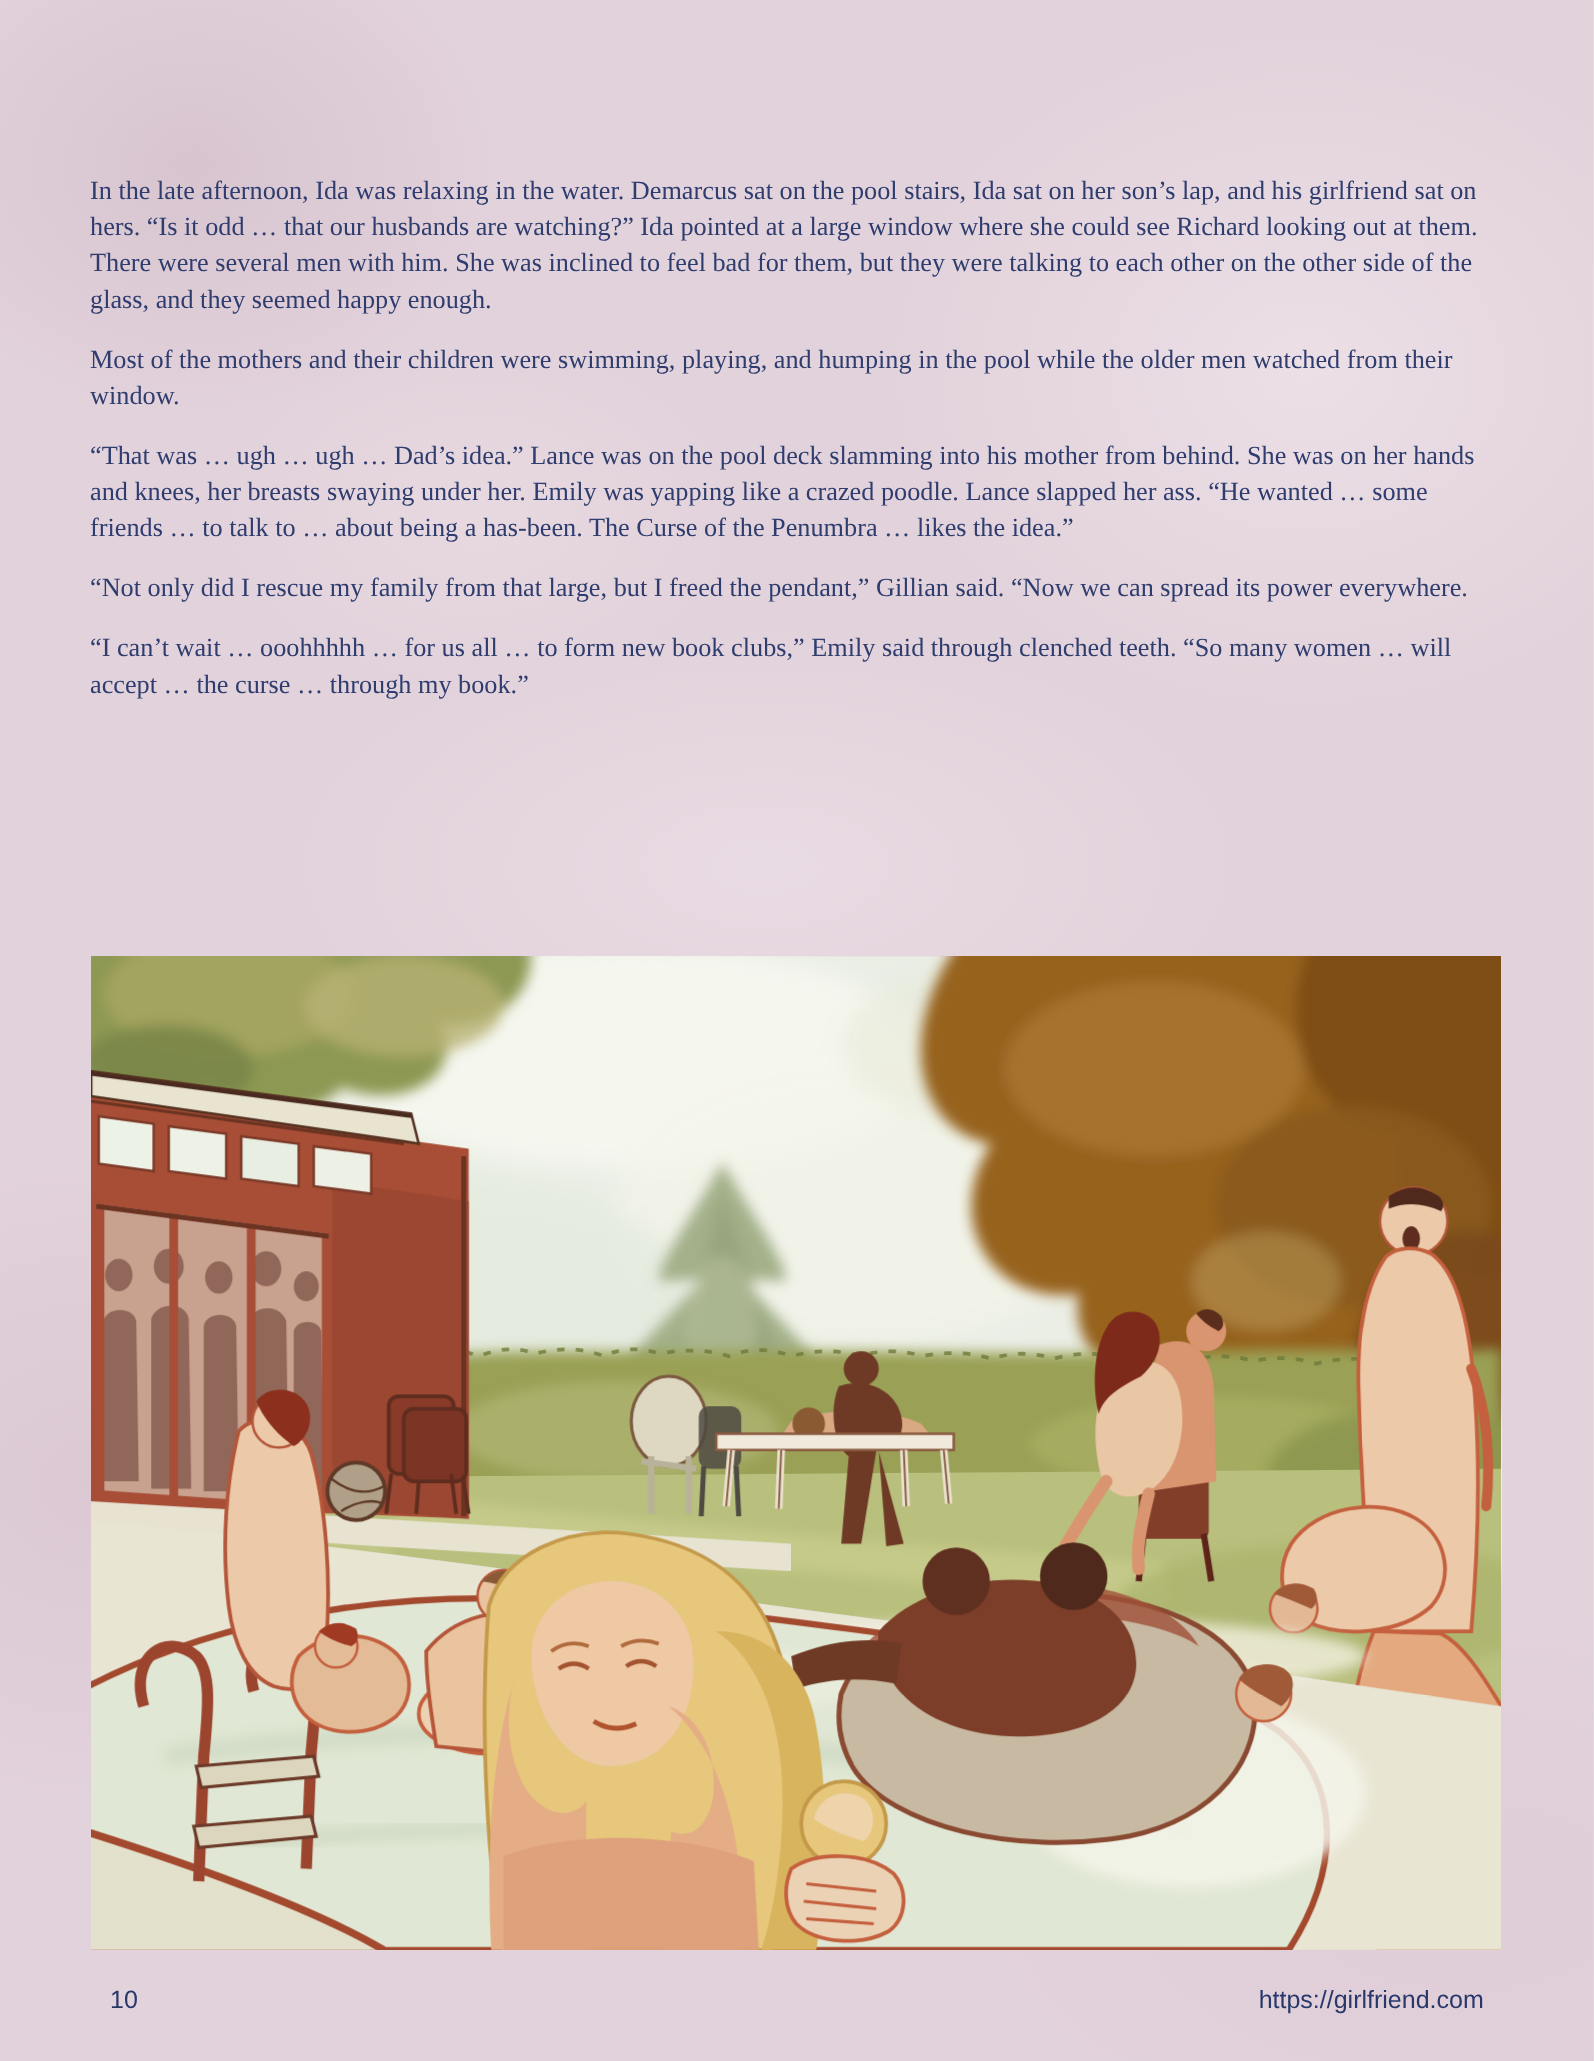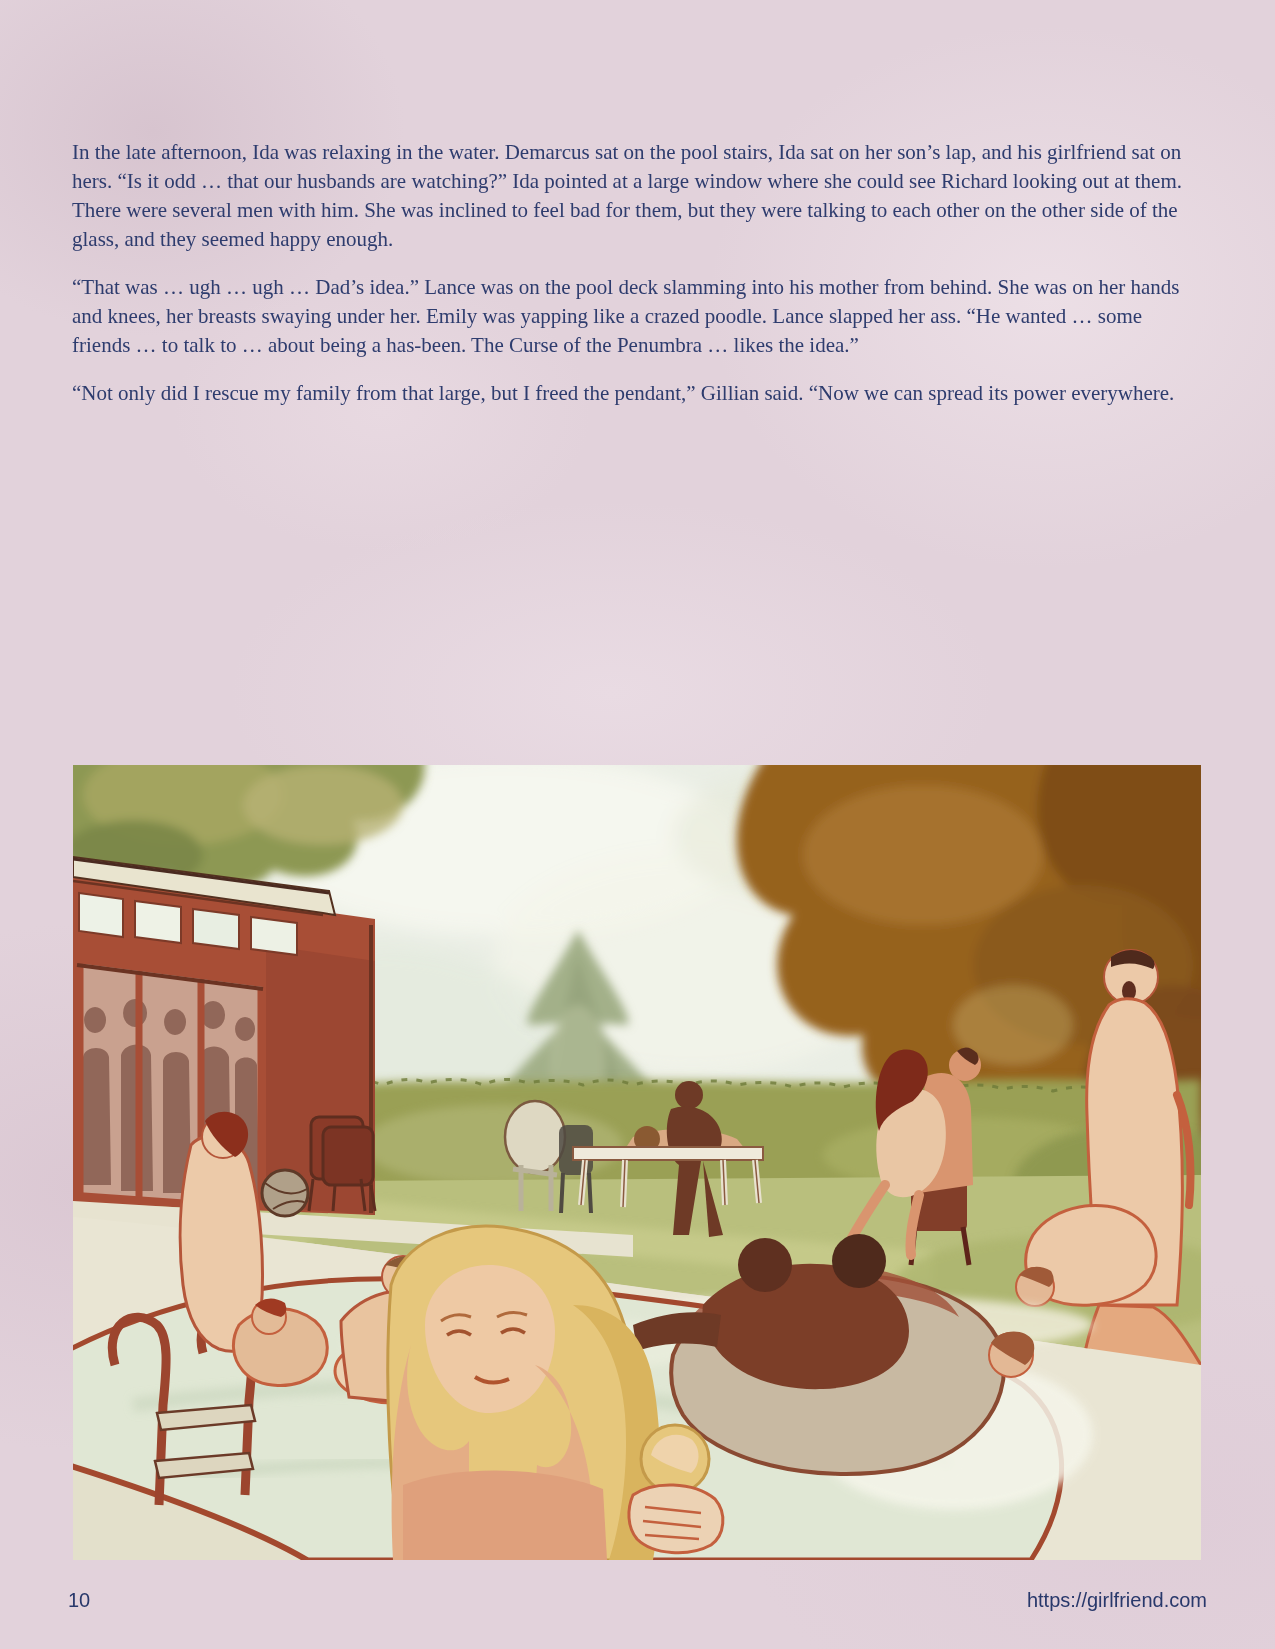--- a/index.html
+++ b/index.html
@@ -38,40 +38,42 @@
     left:73px;top:765px;
     width:1128px;height:795px;
     margin:0;
     line-height:0;
   }
   .illustration svg{display:block;}
   .footer{
     position:absolute;
     top:1589px;left:0;
     width:1275px;
-    padding:0 68px;
+    padding:0 88px;
     box-sizing:border-box;
     display:flex;
     justify-content:space-between;
     align-items:baseline;
     font-family:"Liberation Sans","DejaVu Sans",sans-serif;
     font-size:20px;
     color:#28386b;
   }
   .footer a{color:#28386b;text-decoration:none;}
 </style>
 </head>
 <body>
 
 <div class="page">
 
   <main class="text-block">
     <p>In the late afternoon, Ida was relaxing in the water. Demarcus sat on the pool stairs, Ida sat on her son’s lap, and his girlfriend sat on hers. “Is it odd … that our husbands are watching?” Ida pointed at a large window where she could see Richard looking out at them. There were several men with him. She was inclined to feel bad for them, but they were talking to each other on the other side of the glass, and they seemed happy enough.</p>
+    <p>Most of the mothers and their children were swimming, playing, and humping in the pool while the older men watched from their window.</p>
     <p>“That was … ugh … ugh … Dad’s idea.” Lance was on the pool deck slamming into his mother from behind. She was on her hands and knees, her breasts swaying under her. Emily was yapping like a crazed poodle. Lance slapped her ass. “He wanted … some friends … to talk to … about being a has-been. The Curse of the Penumbra … likes the idea.”</p>
     <p>“Not only did I rescue my family from that large, but I freed the pendant,” Gillian said. “Now we can spread its power everywhere.</p>
+    <p>“I can’t wait … ooohhhhh … for us all … to form new book clubs,” Emily said through clenched teeth. “So many women … will accept … the curse … through my book.”</p>
   </main>
 
   <figure class="illustration">
     <svg width="1128" height="795" viewBox="0 0 1128 795" xmlns="http://www.w3.org/2000/svg">
       <defs>
         <filter id="soft" x="-20%" y="-20%" width="140%" height="140%">
             <feGaussianBlur stdDeviation="5"></feGaussianBlur>
           </filter>
         <filter id="softer" x="-20%" y="-20%" width="140%" height="140%">
             <feGaussianBlur stdDeviation="10"></feGaussianBlur>

